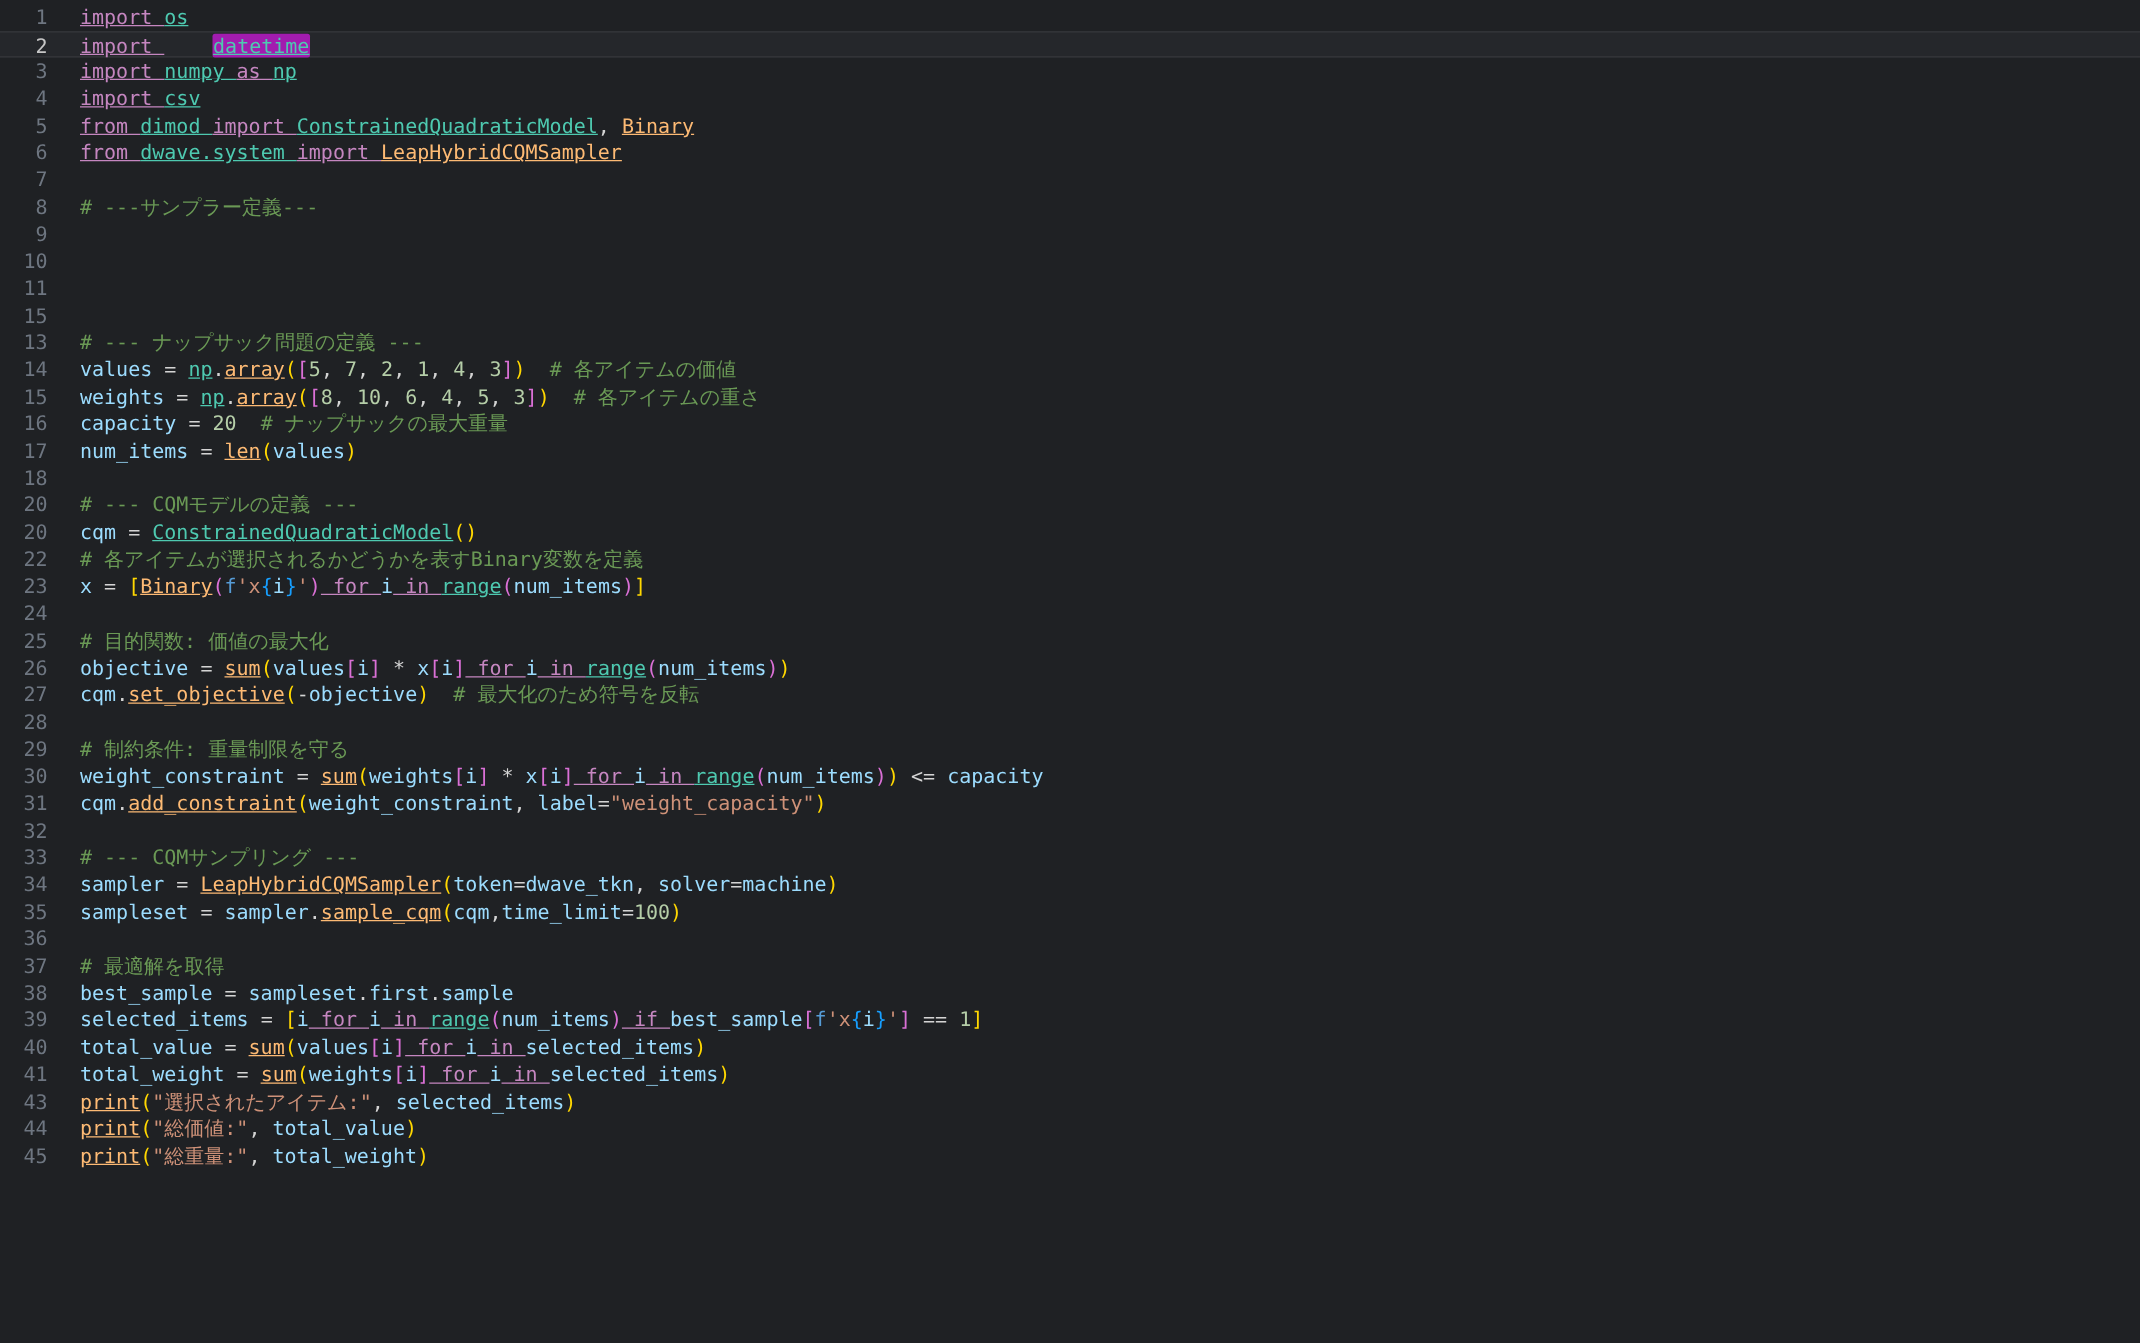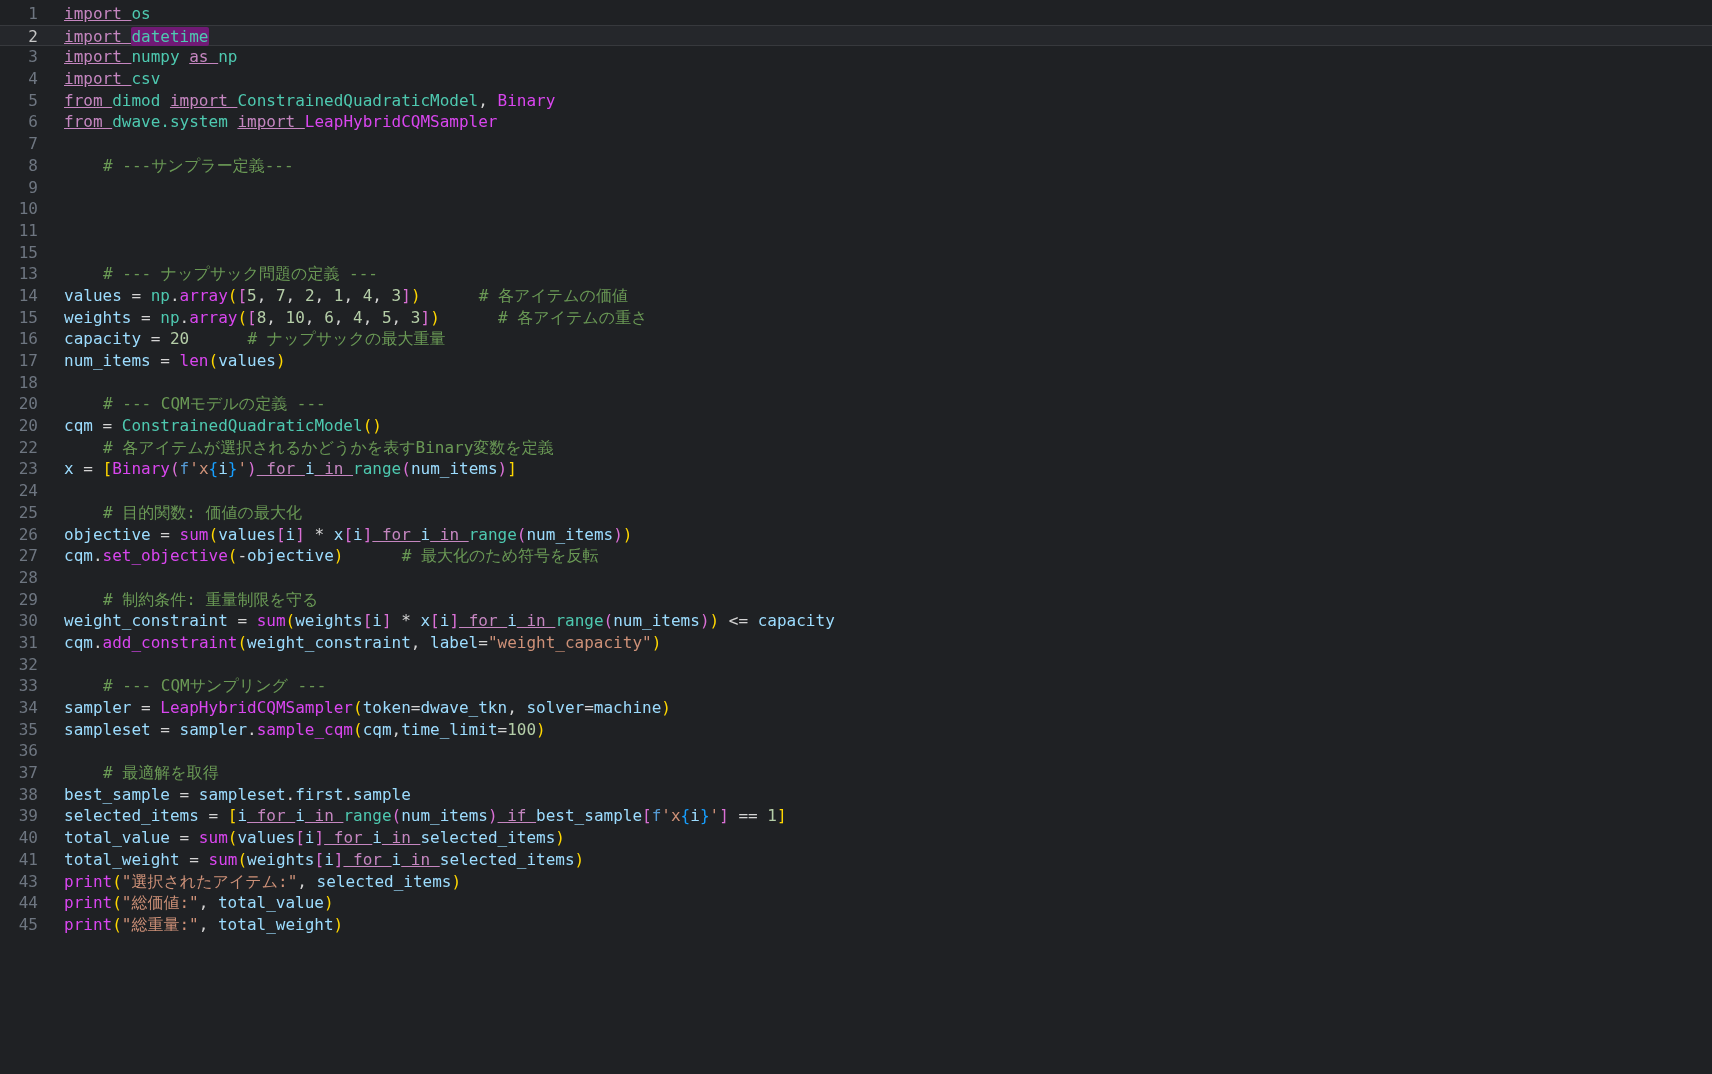--- a/index.html
+++ b/index.html
@@ -17,32 +17,32 @@
   .line{display:flex;height:21.7px;white-space:pre;box-sizing:border-box;}
   .line.active{background:#25272b;border-top:1px solid #37393d;border-bottom:1px solid #37393d;}
   .gutter{
     flex:0 0 38px;width:38px;text-align:right;color:#6e7681;
     user-select:none;cursor:default;
   }
   .line.active .gutter{color:#c6c6c6;}
   .code{padding-left:26px;}
   .tok{white-space:pre;}
   .kw{color:#c586c0;text-decoration:underline;}
-  .mod{color:#4ec9b0;}
-  .fn{color:#d946ef;}
+  .mod{color:#4ec9b0;text-decoration:underline;}
+  .fn{color:#fdba74;text-decoration:underline;}
   .var{color:#9cdcfe;}
   .str{color:#ce9178;}
   .num{color:#b5cea8;}
-  .com{color:#6a9955;margin-left:39px;}
+  .com{color:#6a9955;}
   .op{color:#d4d4d4;}
   .b1{color:#ffd700;}
   .b2{color:#da70d6;}
   .b3{color:#179fff;}
   .fpre{color:#569cd6;}
-  .hl{background:#701a75;border-radius:2px;}
+  .hl{background:#a21caf;border-radius:2px;margin-left:39px;}
 </style>
 </head>
 <body>
 
 <div class="editor">
     <div class="line"><div class="gutter">1</div><div class="code"><span class="tok kw">import </span><span class="tok mod">os</span></div></div>
     <div class="line active"><div class="gutter">2</div><div class="code"><span class="tok kw">import </span><span class="tok mod hl">datetime</span></div></div>
     <div class="line"><div class="gutter">3</div><div class="code"><span class="tok kw">import </span><span class="tok mod">numpy </span><span class="tok kw">as </span><span class="tok mod">np</span></div></div>
     <div class="line"><div class="gutter">4</div><div class="code"><span class="tok kw">import </span><span class="tok mod">csv</span></div></div>
     <div class="line"><div class="gutter">5</div><div class="code"><span class="tok kw">from </span><span class="tok mod">dimod </span><span class="tok kw">import </span><span class="tok mod">ConstrainedQuadraticModel</span><span class="tok op">, </span><span class="tok fn">Binary</span></div></div>

